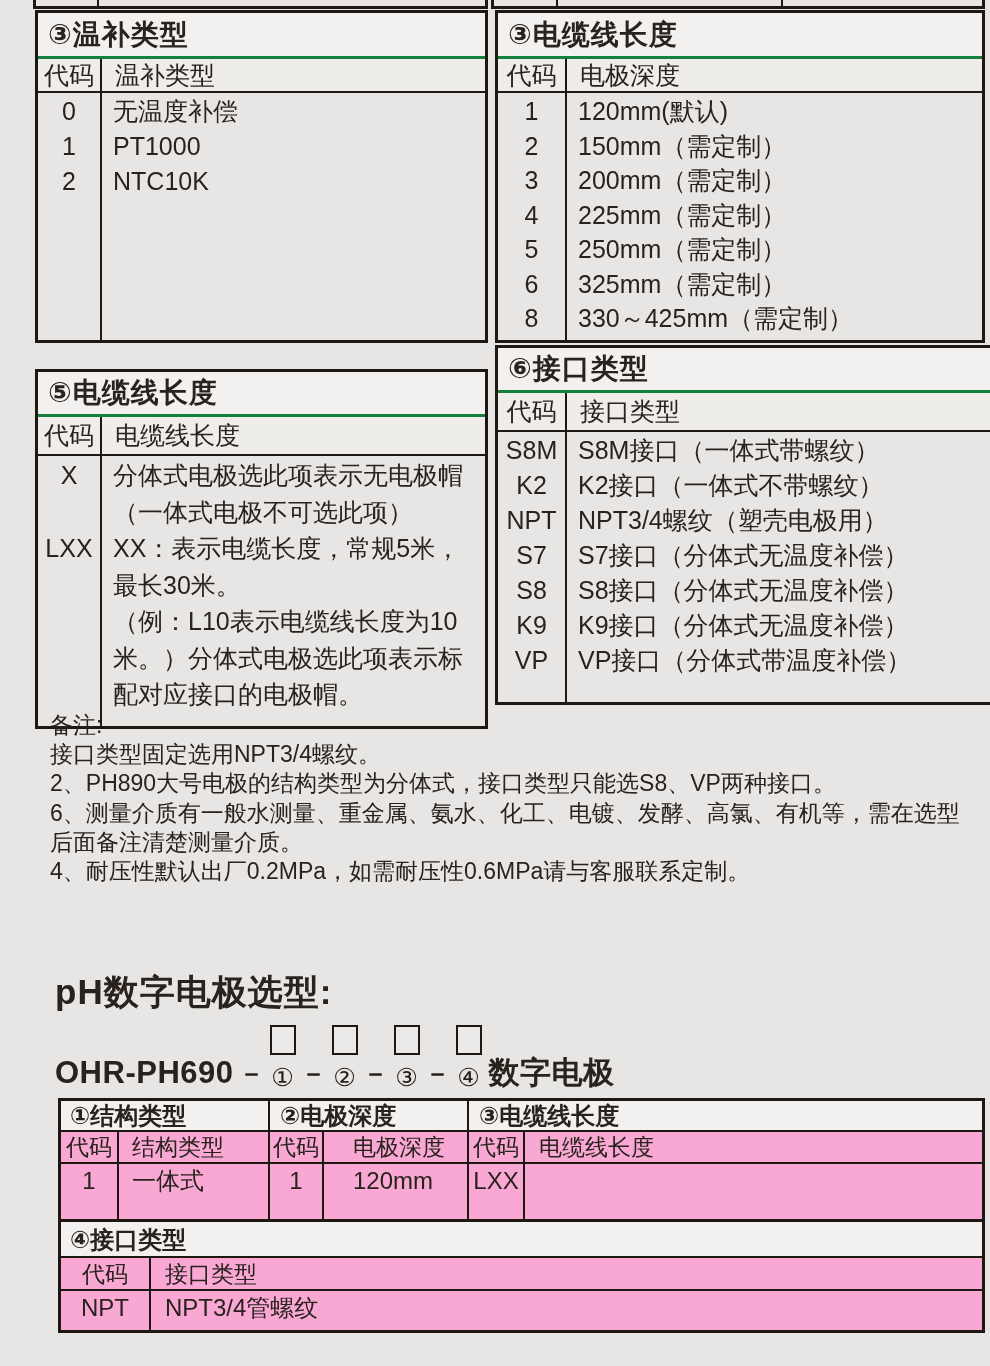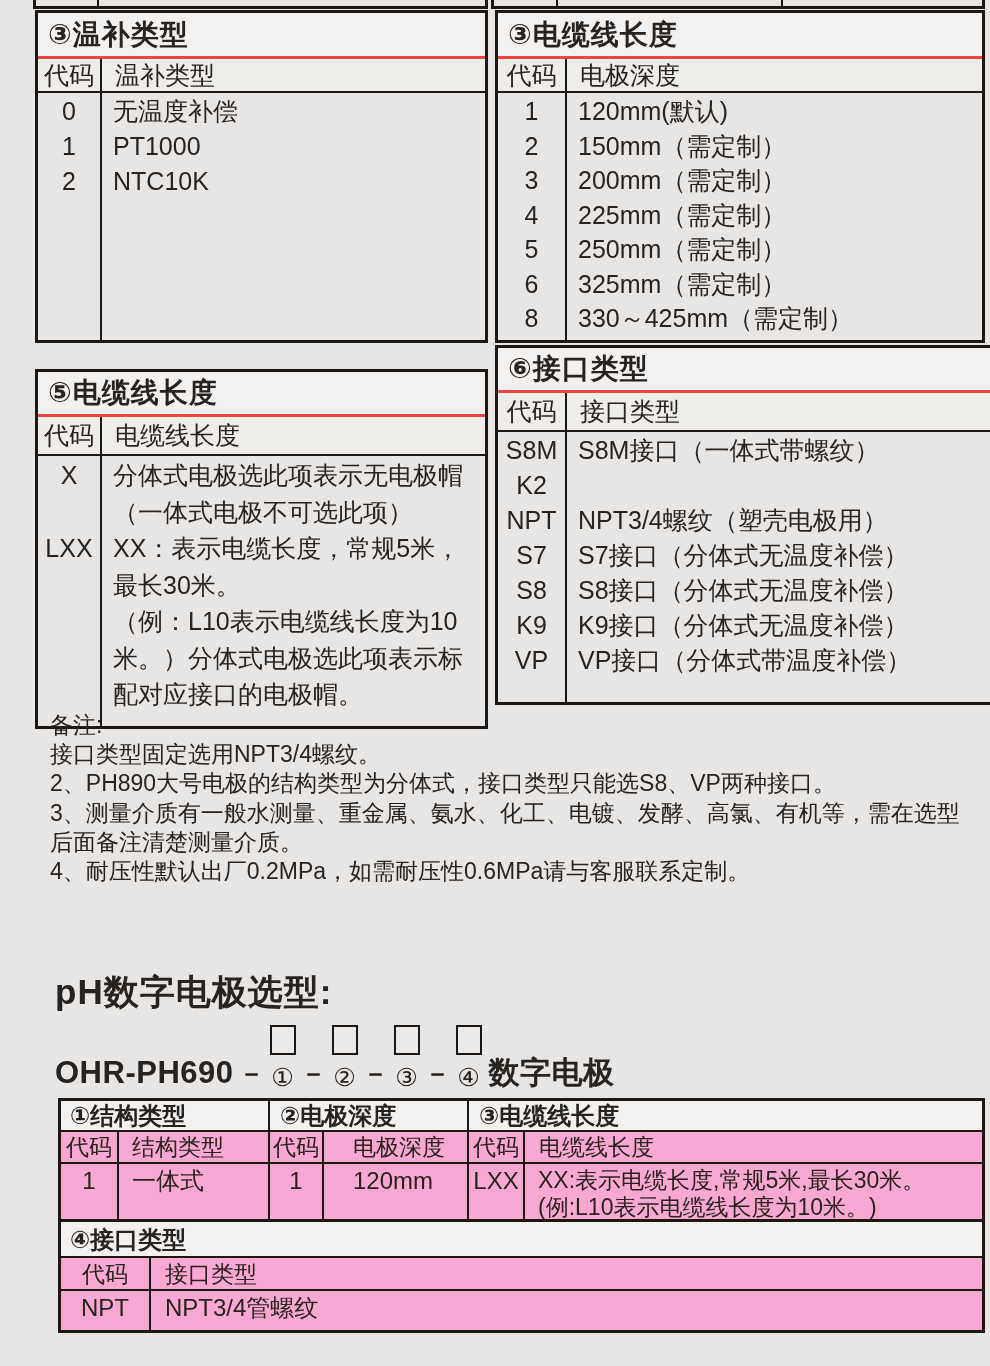--- a/index.html
+++ b/index.html
@@ -9,21 +9,21 @@
     font-family:"Liberation Sans","DejaVu Sans",sans-serif;
   }
   .gl{position:absolute;background:#1e1813;}
   
   .ct{
     position:absolute;border:3px solid #1e1813;display:flex;flex-direction:column;
     box-sizing:border-box;background:#e8e6e4;
   }
   .ct-title{
     height:var(--th,43px);line-height:var(--th,43px);flex:none;
-    border-bottom:3px solid #ef4444;background:#f3f1ef;
+    border-bottom:3px solid #15803d;background:#f3f1ef;
     font-weight:bold;font-size:28px;padding-left:10px;letter-spacing:1px;
   }
   .ct-head{
     display:flex;flex:none;height:var(--hh,32px);line-height:var(--hh,32px);
     border-bottom:2px solid #1e1813;background:#efedea;font-size:25px;
   }
   .ct-head .cc{width:var(--cw,62px);flex:none;text-align:center;border-right:2px solid #1e1813;}
   .ct-head .cv{padding-left:13px;}
   .ct-body{position:relative;flex:1;font-size:25px;padding-top:1px;}
   .ct-vl{position:absolute;left:var(--cw,62px);top:-2px;bottom:0;width:2px;background:#1e1813;}
@@ -159,20 +159,21 @@
       <div class="cv">接口类型</div>
     </div>
     <div class="ct-body">
       <div class="ct-vl"></div>
       <div class="ct-row">
           <div class="cc">S8M</div>
           <div class="cv">S8M接口（一体式带螺纹）</div>
         </div>
       <div class="ct-row">
           <div class="cc">K2</div>
+          <div class="cv">K2接口（一体式不带螺纹）</div>
         </div>
       <div class="ct-row">
           <div class="cc">NPT</div>
           <div class="cv">NPT3/4螺纹（塑壳电极用）</div>
         </div>
       <div class="ct-row">
           <div class="cc">S7</div>
           <div class="cv">S7接口（分体式无温度补偿）</div>
         </div>
       <div class="ct-row">
@@ -187,21 +188,21 @@
           <div class="cc">VP</div>
           <div class="cv">VP接口（分体式带温度补偿）</div>
         </div>
     </div>
   </div>
 
   <div class="notes">
     <div>备注:</div>
     <div>接口类型固定选用NPT3/4螺纹。</div>
     <div>2、PH890大号电极的结构类型为分体式，接口类型只能选S8、VP两种接口。</div>
-    <div>3、测量介质有一般水测量、重金属、氨水、化工、电镀、发酵、高氯、有机等，需在选型</div>
+    <div>6、测量介质有一般水测量、重金属、氨水、化工、电镀、发酵、高氯、有机等，需在选型</div>
     <div>后面备注清楚测量介质。</div>
     <div>4、耐压性默认出厂0.2MPa，如需耐压性0.6MPa请与客服联系定制。</div>
   </div>
 
   <div class="h2">pH数字电极选型:</div>
 
   <div class="model">
     <span class="pfx">OHR-PH690</span>
     <span class="dash">－</span>
     <span class="boxcol">
@@ -245,22 +246,20 @@
     <div class="cell hd" style="left:209px;width:52px;text-align:center;top:31px;">代码</div>
     <div class="cell hd" style="left:292px;top:31px;">电极深度</div>
     <div class="cell hd" style="left:408px;width:54px;text-align:center;top:31px;">代码</div>
     <div class="cell hd" style="left:478px;top:31px;">电缆线长度</div>
 
     <div class="cell bd" style="left:0;width:56px;text-align:center;top:65px;">1</div>
     <div class="cell bd" style="left:71px;top:65px;">一体式</div>
     <div class="cell bd" style="left:209px;width:52px;text-align:center;top:65px;">1</div>
     <div class="cell bd" style="left:292px;top:65px;">120mm</div>
     <div class="cell bd" style="left:408px;width:54px;text-align:center;top:65px;">LXX</div>
-    <div class="cell ml" style="left:477px;top:66px;">XX:表示电缆长度,常规5米,最长30米。
-(例:L10表示电缆线长度为10米。)</div>
   </div>
 
   <div class="dt" style="left:58px;top:1219px;width:927px;height:114px;">
     <div class="ttl-bg" style="height:34px;"></div>
     <div class="gl" style="left:0;right:0;width:auto;top:34px;height:2px;"></div>
     <div class="gl" style="left:0;right:0;width:auto;top:67px;height:2px;"></div>
     <div class="gl" style="left:88px;top:36px;bottom:0;width:2px;height:auto;"></div>
 
     <div class="cell ttl" style="left:9px;top:3px;">④接口类型</div>
     <div class="cell hd" style="left:0;width:88px;text-align:center;top:37px;">代码</div>

